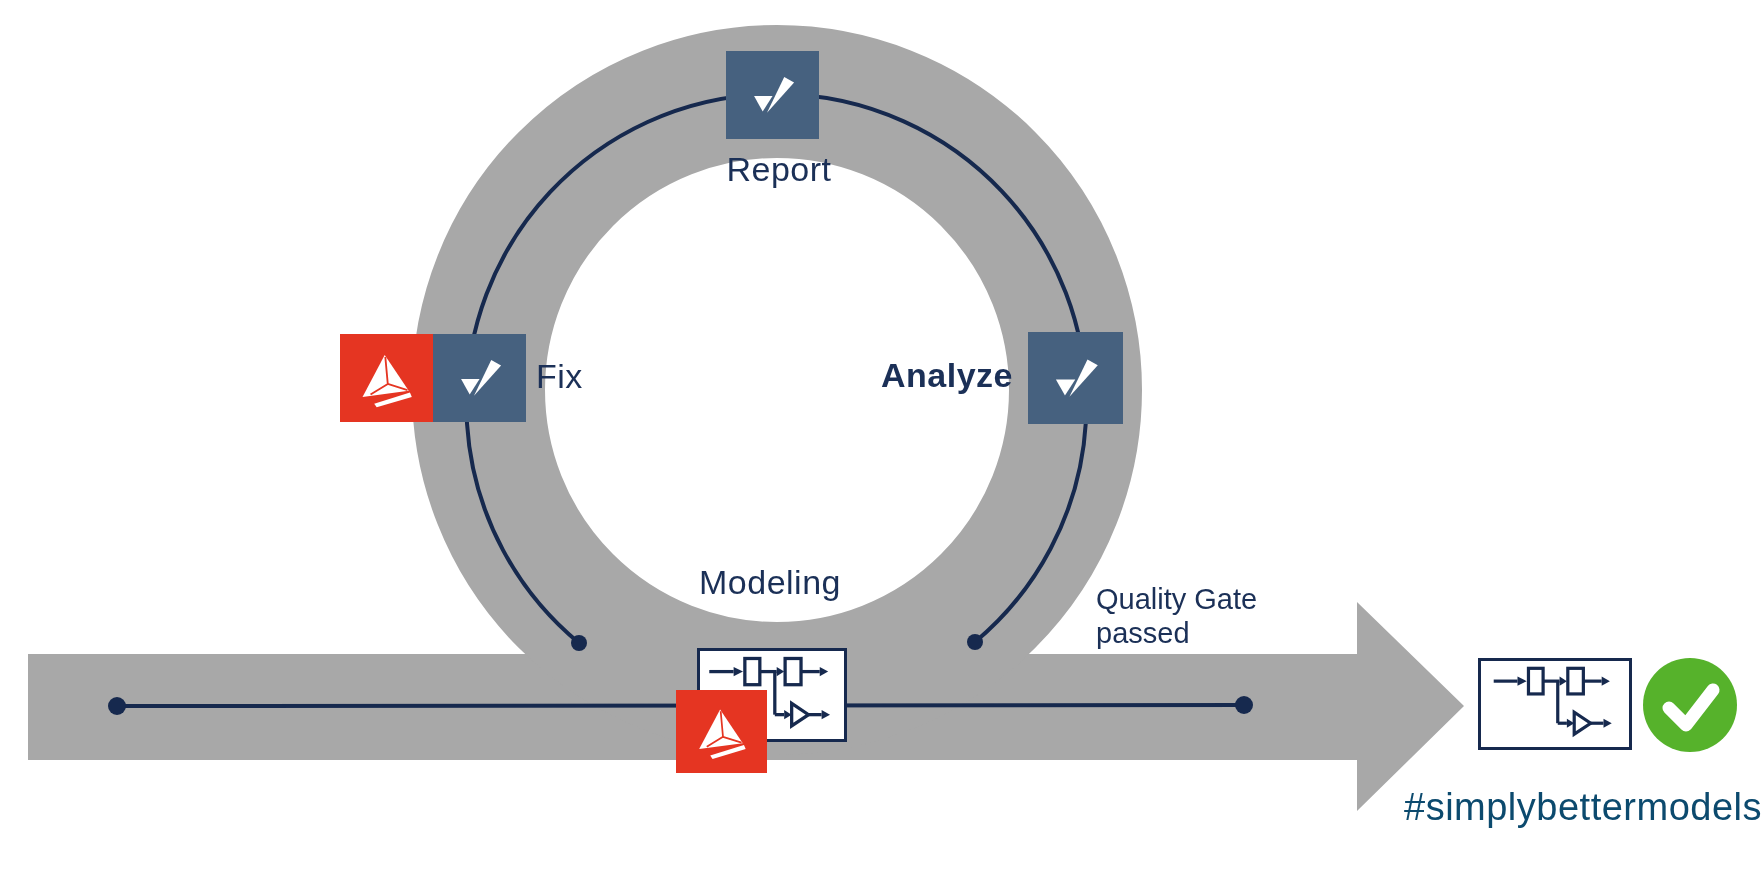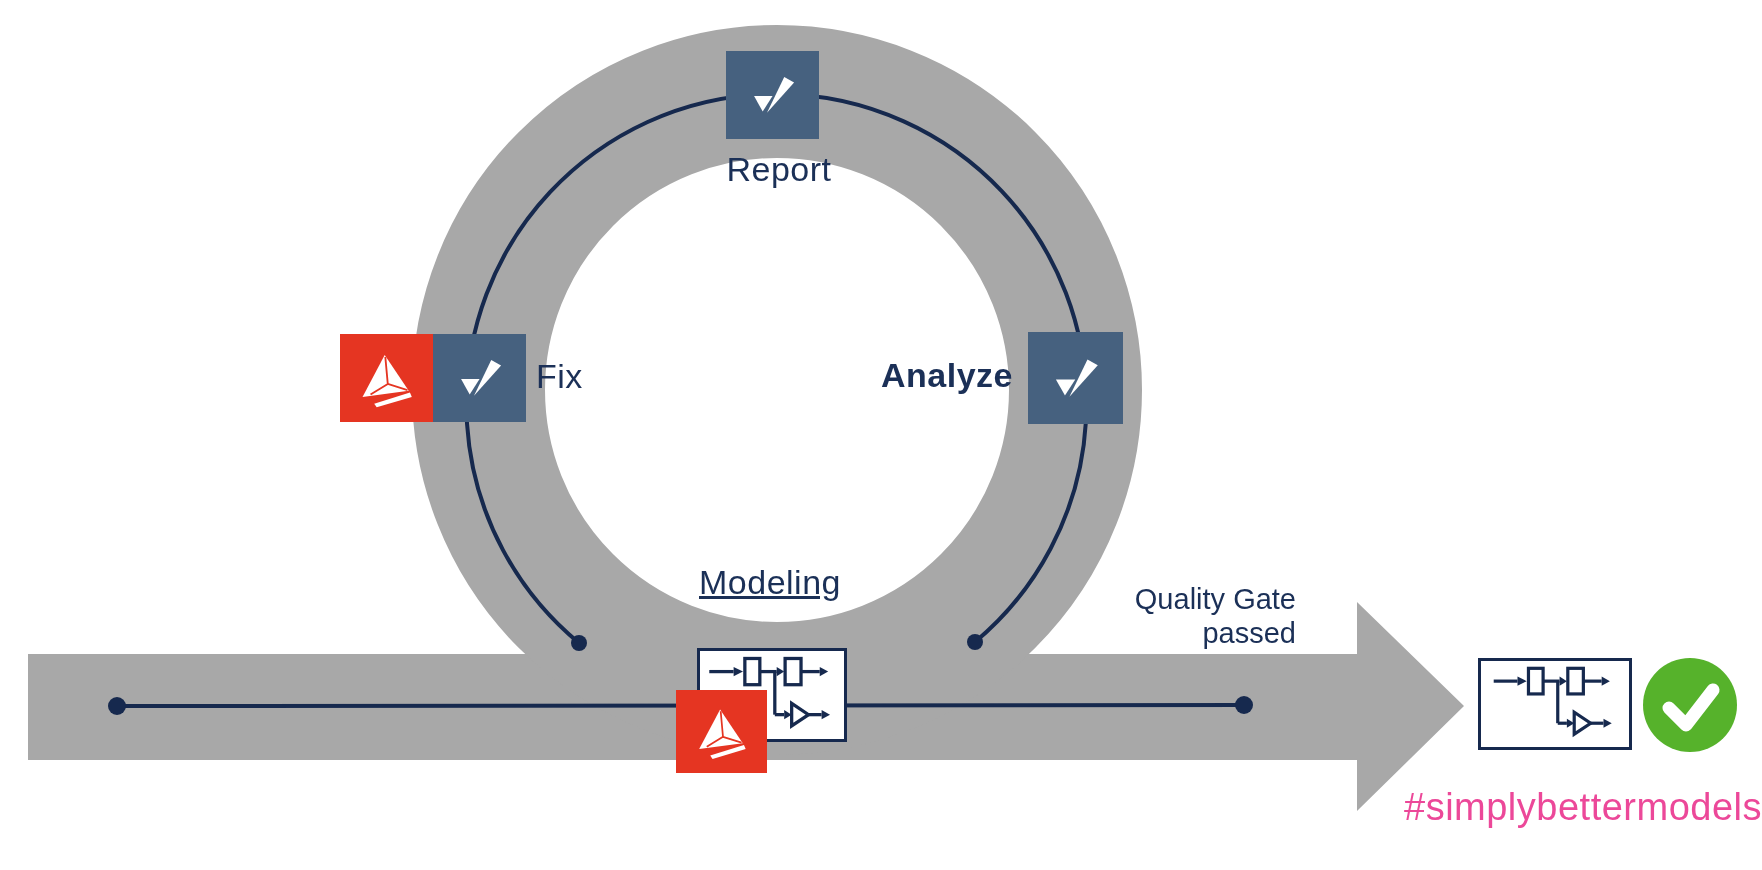--- a/index.html
+++ b/index.html
@@ -7,23 +7,23 @@
        font-family:"Liberation Sans", sans-serif;}
   .canvas{position:relative;width:1762px;height:612px;background:#fff;}
   .bg-svg{position:absolute;left:0;top:0;}
 
   .label{position:absolute;color:#1b3057;font-size:34px;font-weight:400;
          letter-spacing:0.5px;white-space:nowrap;}
   .label.center{width:200px;text-align:center;}
   .label.right{width:200px;text-align:right;font-weight:bold;}
 
   .qg-note{position:absolute;left:1096px;top:582px;width:200px;
-           text-align:right;color:#1b3057;font-size:29px;line-height:34px;}
+           text-align:left;color:#1b3057;font-size:29px;line-height:34px;}
 
-  .hashtag{position:absolute;left:1404px;top:786px;color:#ec4899;
+  .hashtag{position:absolute;left:1404px;top:786px;color:#0c4a6e;
            font-size:38px;letter-spacing:0.5px;white-space:nowrap;}
 
   .icon-square{position:absolute;display:flex;align-items:center;
                justify-content:center;}
   .icon-square.blue{background:#46617f;}
   .icon-square.red{background:#e53522;}
   .icon-square svg{width:70%;height:70%;}
 
   .model-box{position:absolute;background:#ffffff;border:3px solid #16294e;
              box-sizing:border-box;display:flex;align-items:center;
@@ -108,21 +108,21 @@
   </div>
   <div class="label" style="left:536px;top:357px;text-align:right;">Fix</div>
 
   <div class="label right" style="left:813px;top:356px;">Analyze</div>
   <div class="icon-square blue" style="left:1028px;top:332px;width:95px;height:92px;">
     <svg>
         <use href="#mtest-logo"></use>
       </svg>
   </div>
 
-  <div class="label center" style="left:670px;top:563px;text-decoration:underline;">Modeling</div>
+  <div class="label center" style="left:670px;top:563px;">Modeling</div>
   <div class="model-box" style="left:697px;top:648px;width:150px;height:94px;">
     <svg>
         <use href="#model-diagram"></use>
       </svg>
   </div>
   <div class="icon-square red" style="left:676px;top:690px;width:91px;height:83px;">
     <svg>
         <use href="#mxam-logo"></use>
       </svg>
   </div>

